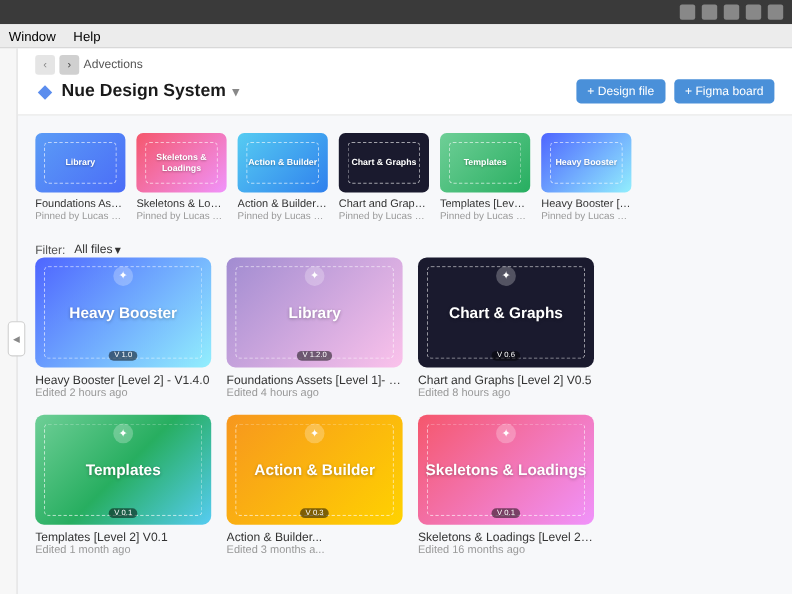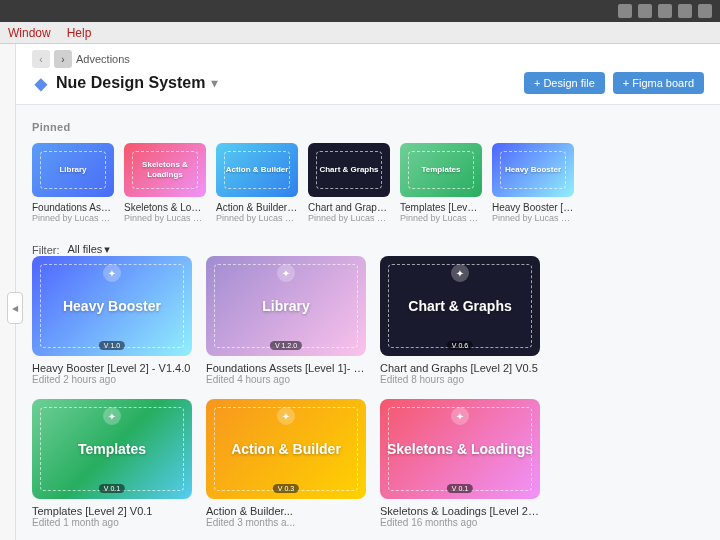--- a/index.html
+++ b/index.html
@@ -35,21 +35,21 @@
       height: 22px;
       background: #ececec;
       display: flex;
       align-items: center;
       padding: 0 8px;
       gap: 16px;
       border-bottom: 1px solid #d0d0d0;
     }
     .menu-item {
       font-size: 12px;
-      color: #b91c1c;
+      color: #000000;
       cursor: pointer;
     }
 
     
     .content-area {
       display: flex;
       height: calc(540px - 44px);
     }
 
     
@@ -400,21 +400,20 @@
         <div class="header-actions">
           <button class="btn-design-file">+ Design file</button>
           <button class="btn-figma-board">+ Figma board</button>
         </div>
       </div>
     </div>
 
     <div class="body-scroll">
 
       <div class="pinned-section">
-        <div class="section-label">Pinned</div>
         <div class="pinned-grid">
 
           <div class="pinned-card">
             <div class="pinned-thumb grad-blue">
               <div class="dashed-border"></div>
               <span class="pinned-thumb-text">Library</span>
             </div>
             <div class="pinned-title">Foundations Asset...</div>
             <div class="pinned-subtitle">Pinned by Lucas Neves</div>
           </div>

